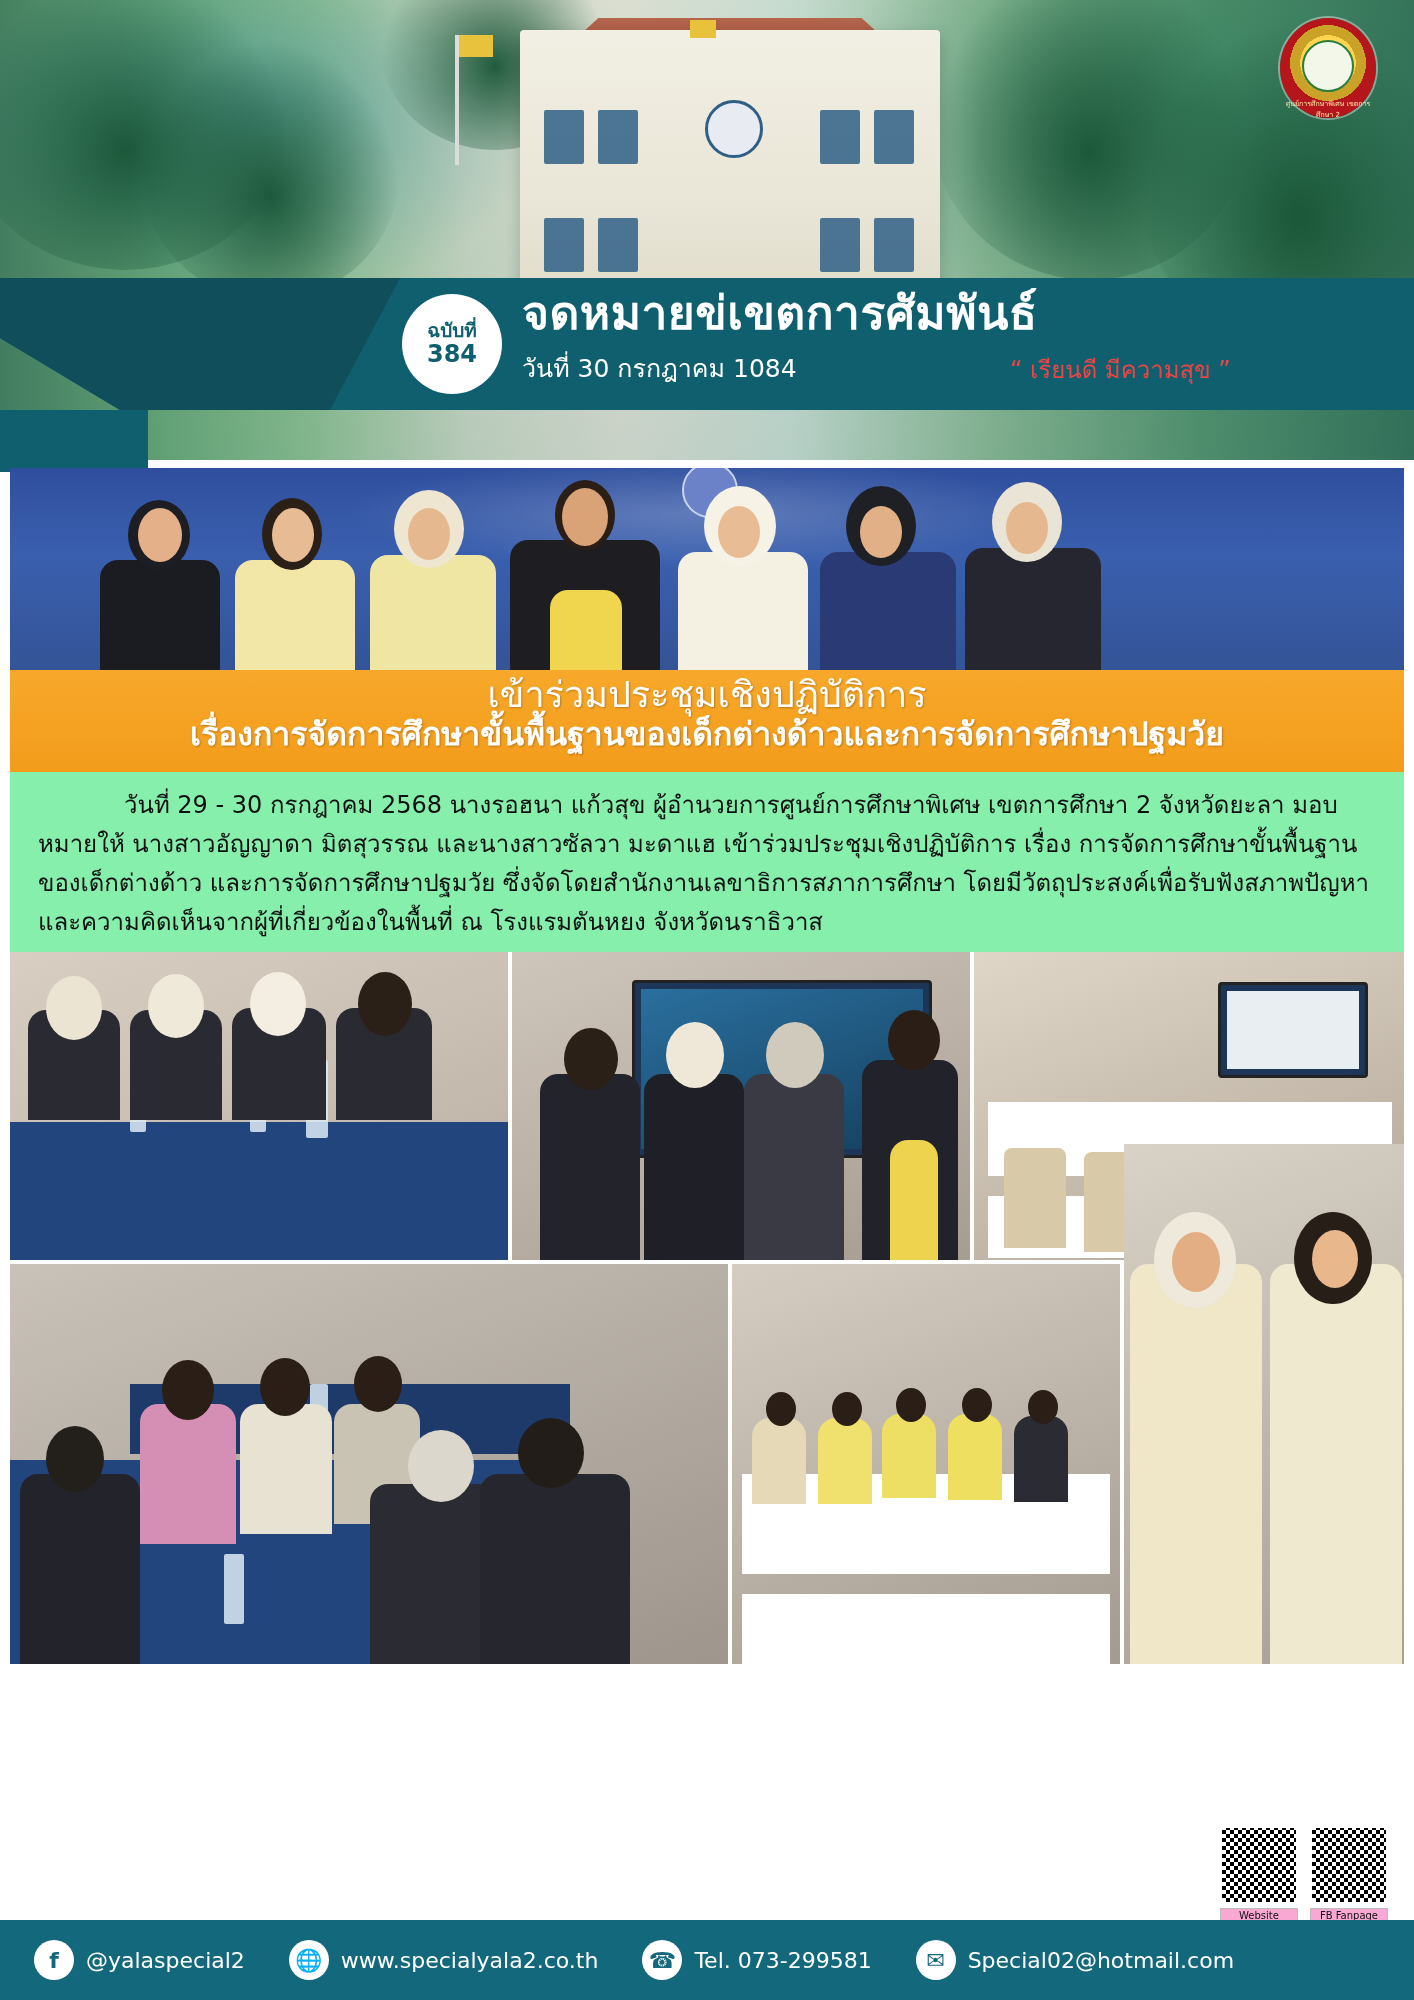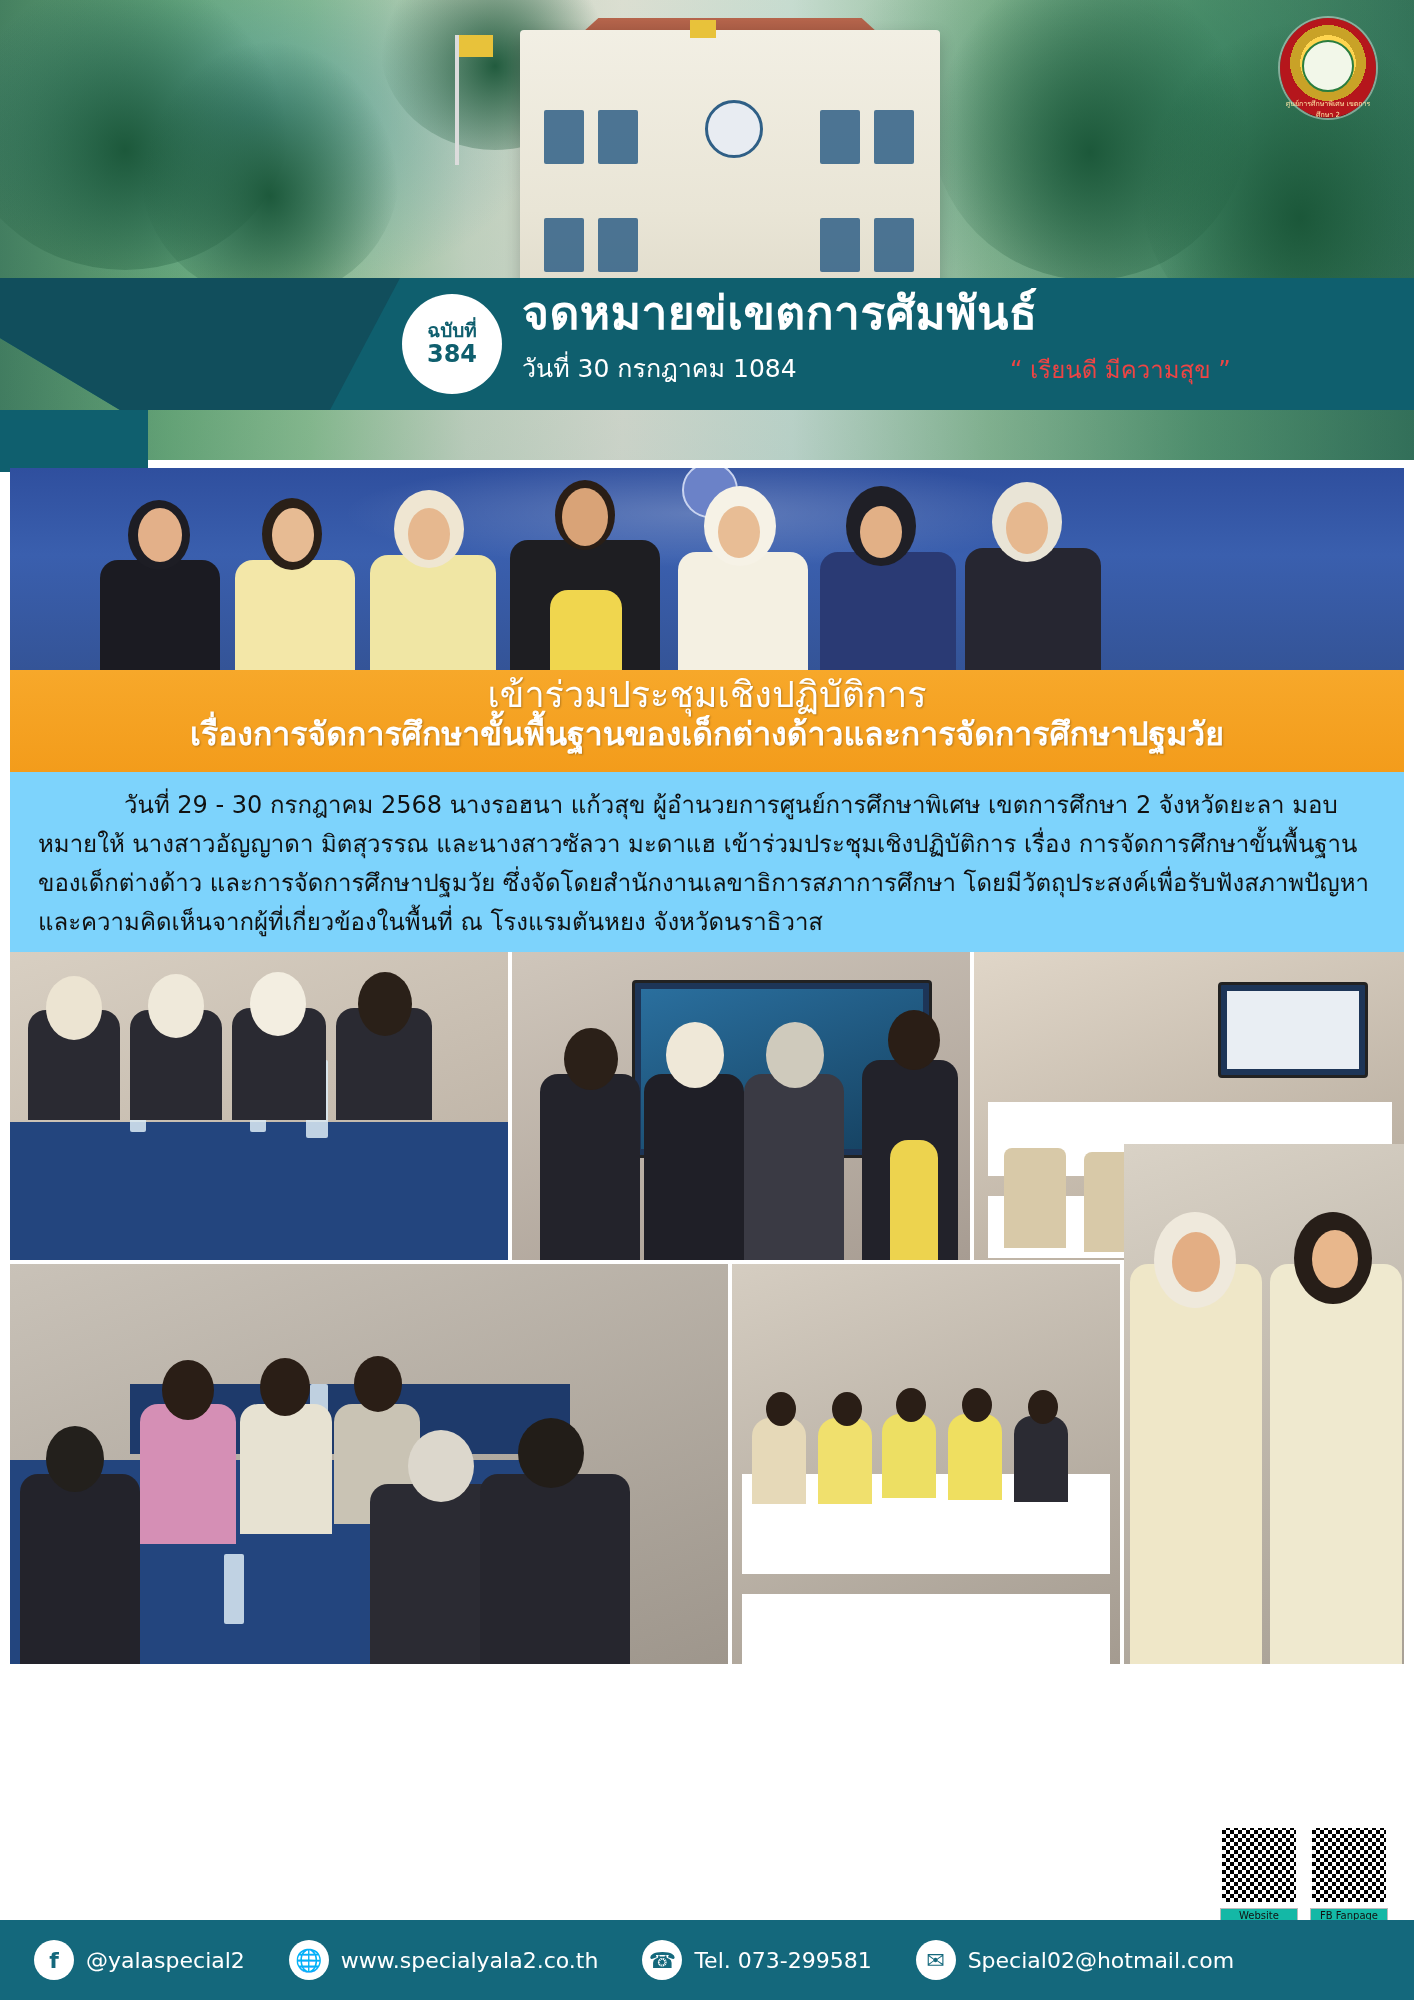--- a/index.html
+++ b/index.html
@@ -169,21 +169,21 @@
     position:absolute; left:10px; top:670px; width:1394px; height:102px;
     background: linear-gradient(180deg,#f7a82a 0%, #f39c1b 100%);
     color:#ffffff; text-align:center; padding-top:4px;
   }
   .hl1 { font-size:36px; font-weight:normal; line-height:1.15; text-shadow:1px 1px 2px rgba(0,0,0,.25); }
   .hl2 { font-size:32px; font-weight:bold; line-height:1.2; text-shadow:1px 1px 2px rgba(0,0,0,.25); }
 
   
   .body-wrap {
     position:absolute; left:10px; top:772px; width:1394px; height:180px;
-    background:#7dd3fc; padding:14px 28px 0 28px;
+    background:#86efac; padding:14px 28px 0 28px;
   }
   .body-text {
     font-size:24px; line-height:1.62; color:#111111; text-align:left;
     text-indent:86px;
   }
 
   
   .grid-row1 { position:absolute; left:10px; top:952px; width:1394px; height:352px; }
   .g { position:absolute; overflow:hidden; }
   .g1 { left:0; top:0; width:498px; height:308px; background:linear-gradient(160deg,#d8cfc2,#b8ada0); }
@@ -216,21 +216,21 @@
   .qr-box { width:78px; }
   .qr {
     width:78px; height:78px; background:#ffffff;
     background-image:
       repeating-linear-gradient(90deg,#000 0 4px,#fff 4px 8px),
       repeating-linear-gradient(0deg,#000 0 4px,#fff 4px 8px);
     background-blend-mode: difference;
     border:2px solid #fff;
   }
   .qr-cap {
-    margin-top:4px; text-align:center; font-size:10px; color:#111; background:#14b8a6;
+    margin-top:4px; text-align:center; font-size:10px; color:#111; background:#f9a8d4;
     border:1px solid #bbb; padding:1px 0;
   }
   .thai { font-family:"DejaVu Sans", sans-serif; }
 </style>
 </head>
 <body>
 
 <div class="page thai">
 
   <div class="hero">

